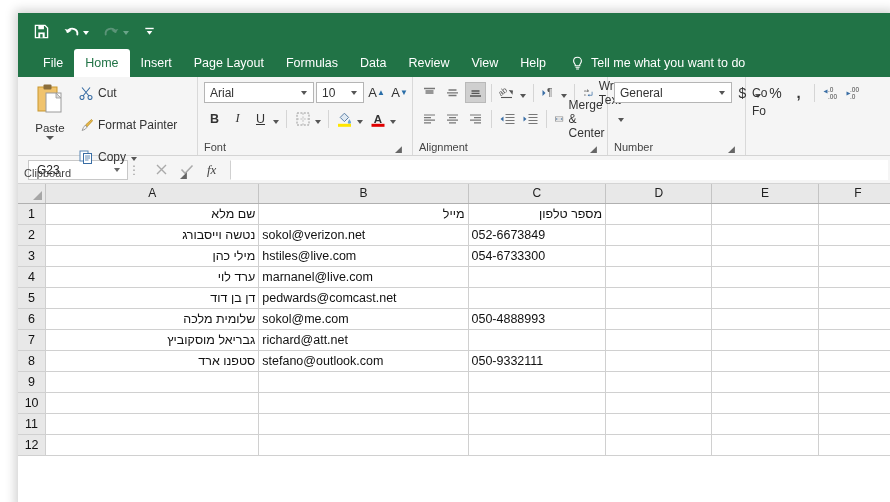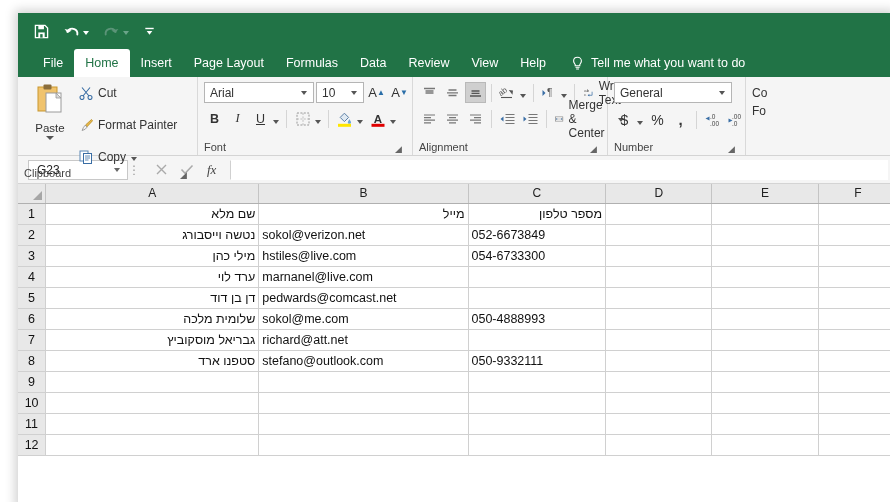--- a/index.html
+++ b/index.html
@@ -482,21 +482,21 @@
           </div>
         </div>
       </div>
       <div class="glabel">
         <span>Alignment</span>
         <span class="dlg">◢</span>
       </div>
     </div>
 
     <div class="rgroup" style="width:138px">
-      <div class="gbody" style="flex-direction:column">
+      <div class="gbody" style="flex-direction:row">
         <div class="row" style="margin-bottom:4px">
           <div class="combo" style="width:118px">
             <span class="cval">General</span>
             <span class="cdn"></span>
           </div>
         </div>
         <div class="row">
           <div class="btn">
               <span style="font-size:14px">$</span>
             </div>

